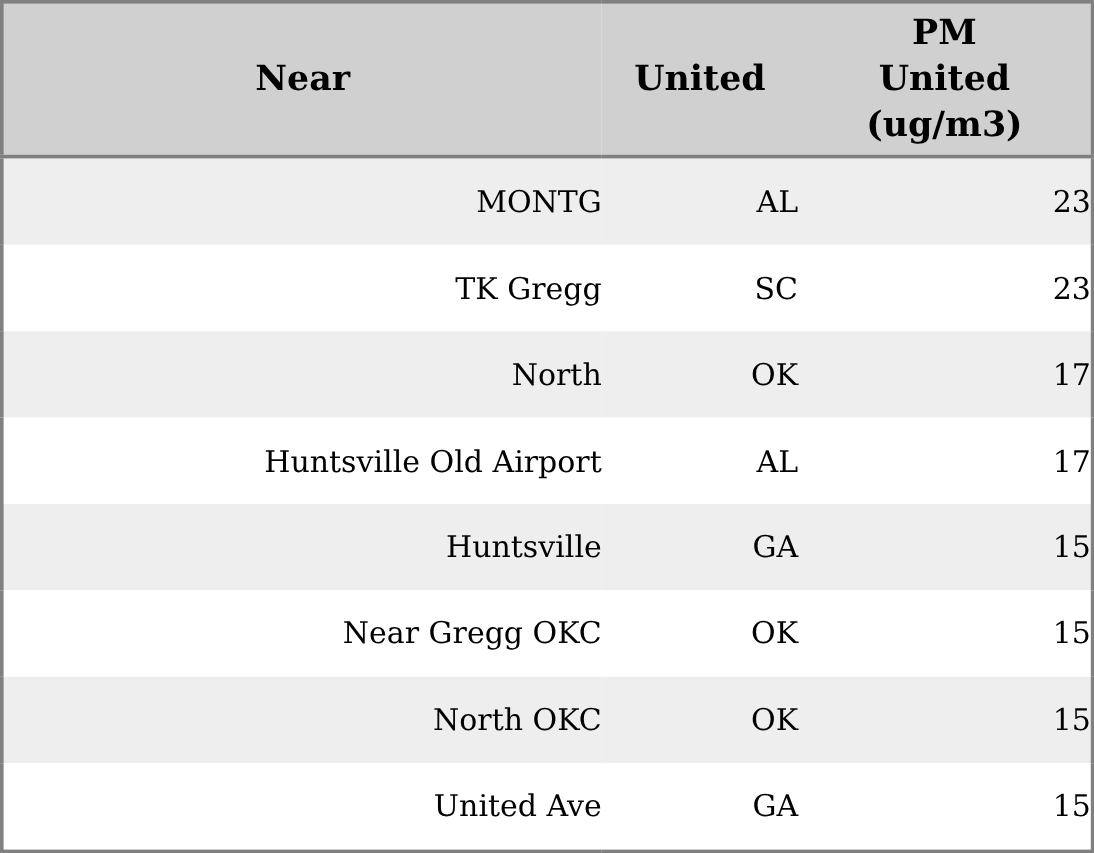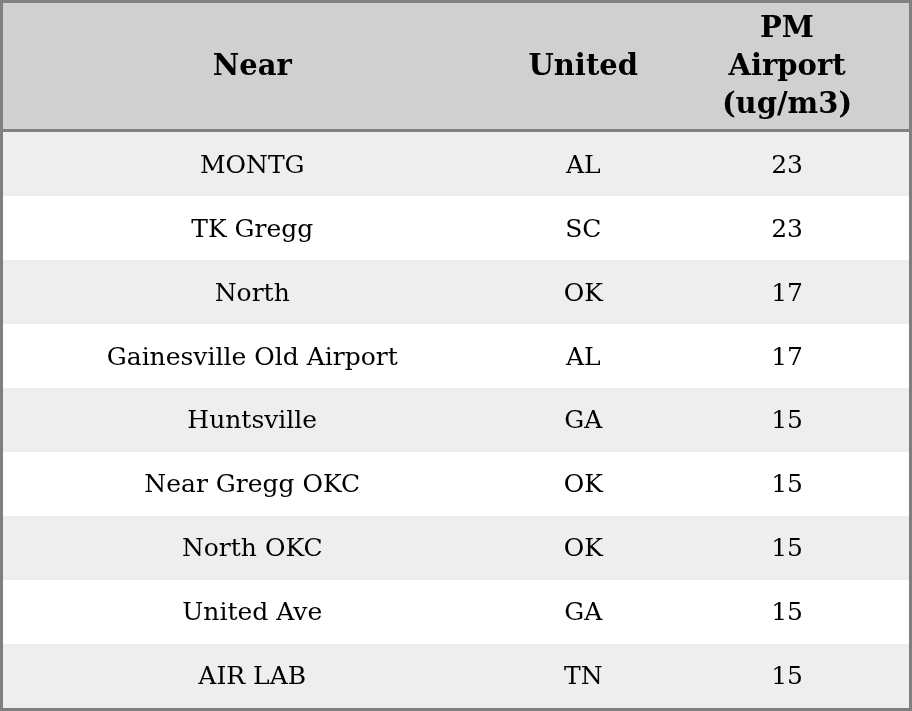--- a/index.html
+++ b/index.html
@@ -36,21 +36,21 @@
     font-size: 29px;
     line-height: 1.3;
     padding: 0;
   }
   table.pm-table thead th .wrap-narrow {
     display: inline-block;
     max-width: 165px;
     text-align: center;
   }
   table.pm-table tbody td {
-    text-align: center;
+    text-align: right;
     vertical-align: middle;
     font-family: "DejaVu Serif", "Liberation Serif", serif;
     font-weight: normal;
     font-size: 25px;
     padding: 0;
     height: 57px;
   }
   table.pm-table tbody tr:nth-child(odd)  { background: #eeeeee; }
   table.pm-table tbody tr:nth-child(even) { background: #ffffff; }
 </style>
@@ -62,21 +62,21 @@
     <colgroup>
       <col class="col-site">
       <col class="col-state">
       <col class="col-pm">
     </colgroup>
     <thead>
       <tr>
         <th>Near</th>
         <th>United</th>
         <th>
-          <span class="wrap-narrow">PM Airport (ug/m3)</span>
+          <span class="wrap-narrow">PM United (ug/m3)</span>
         </th>
       </tr>
     </thead>
     <tbody id="rows-body">
   <tr>
     <td>MONTG</td>
     <td>AL</td>
     <td>23</td>
   </tr>
 
@@ -86,21 +86,21 @@
     <td>23</td>
   </tr>
 
   <tr>
     <td>North</td>
     <td>OK</td>
     <td>17</td>
   </tr>
 
   <tr>
-    <td>Gainesville Old Airport</td>
+    <td>Huntsville Old Airport</td>
     <td>AL</td>
     <td>17</td>
   </tr>
 
   <tr>
     <td>Huntsville</td>
     <td>GA</td>
     <td>15</td>
   </tr>
 
@@ -115,21 +115,16 @@
     <td>OK</td>
     <td>15</td>
   </tr>
 
   <tr>
     <td>United Ave</td>
     <td>GA</td>
     <td>15</td>
   </tr>
 
-  <tr>
-    <td>AIR LAB</td>
-    <td>TN</td>
-    <td>15</td>
-  </tr>
 
 </tbody>
   </table>
 </div>
 
 </body></html>

